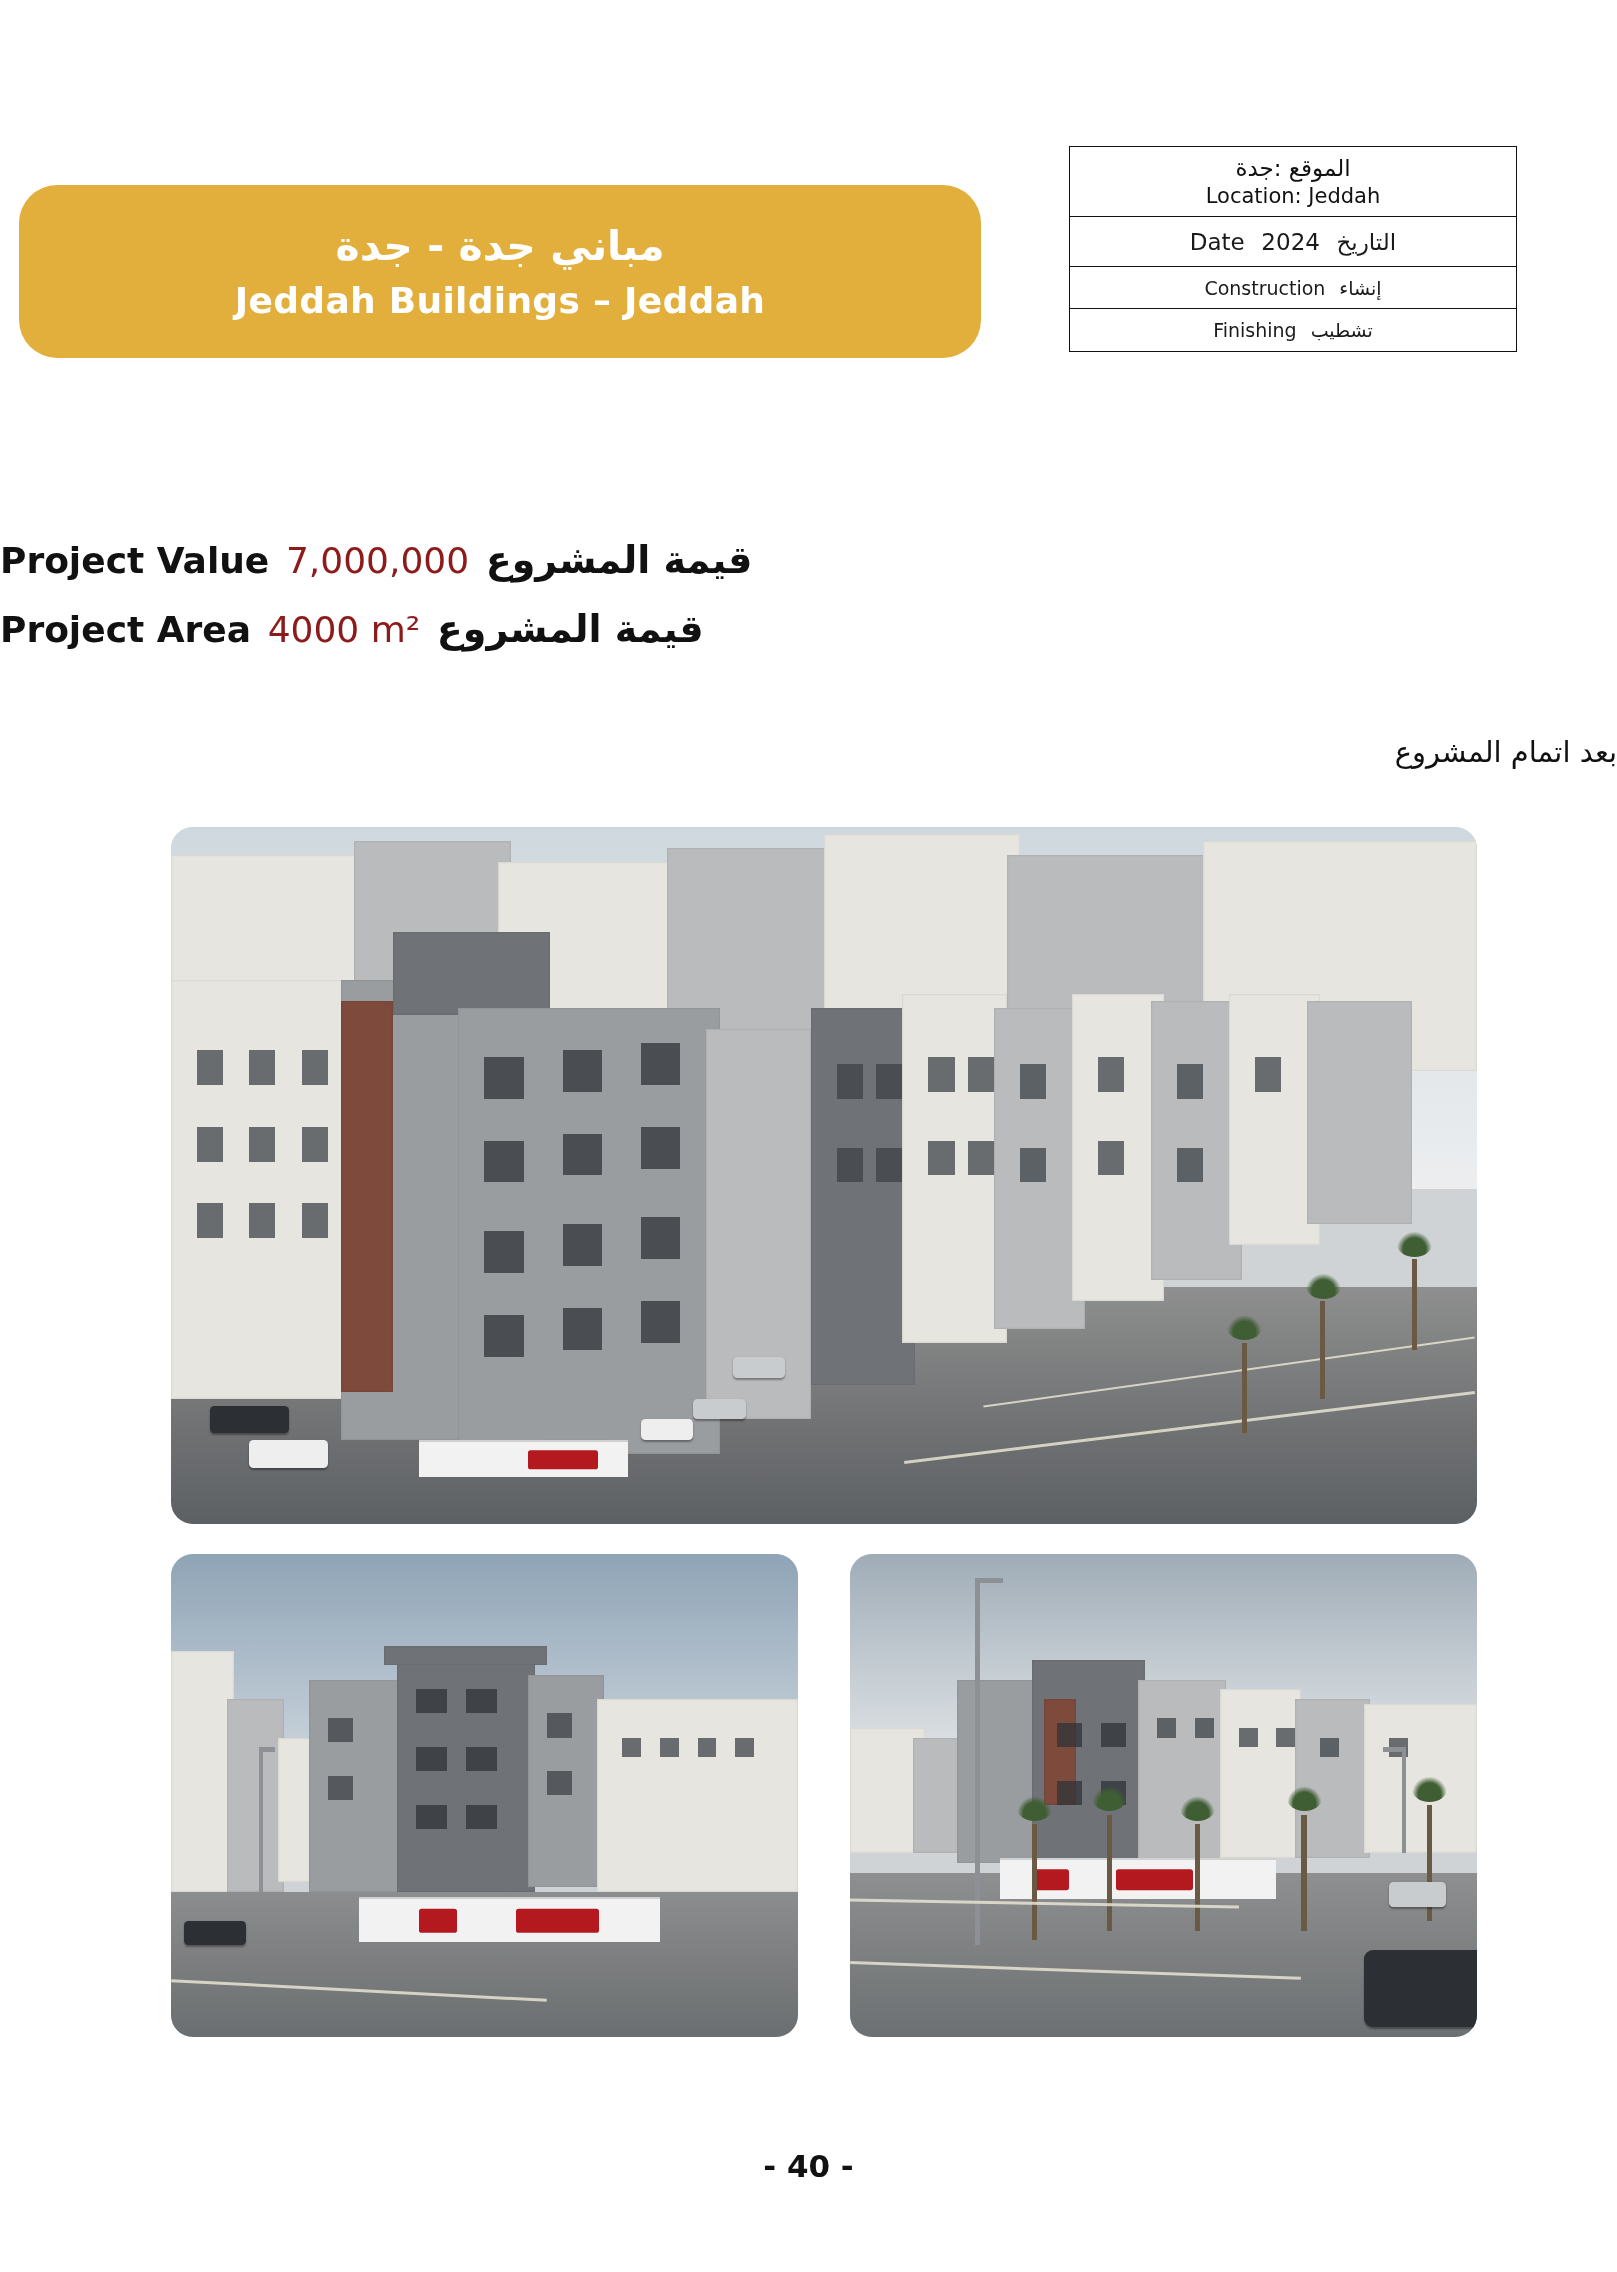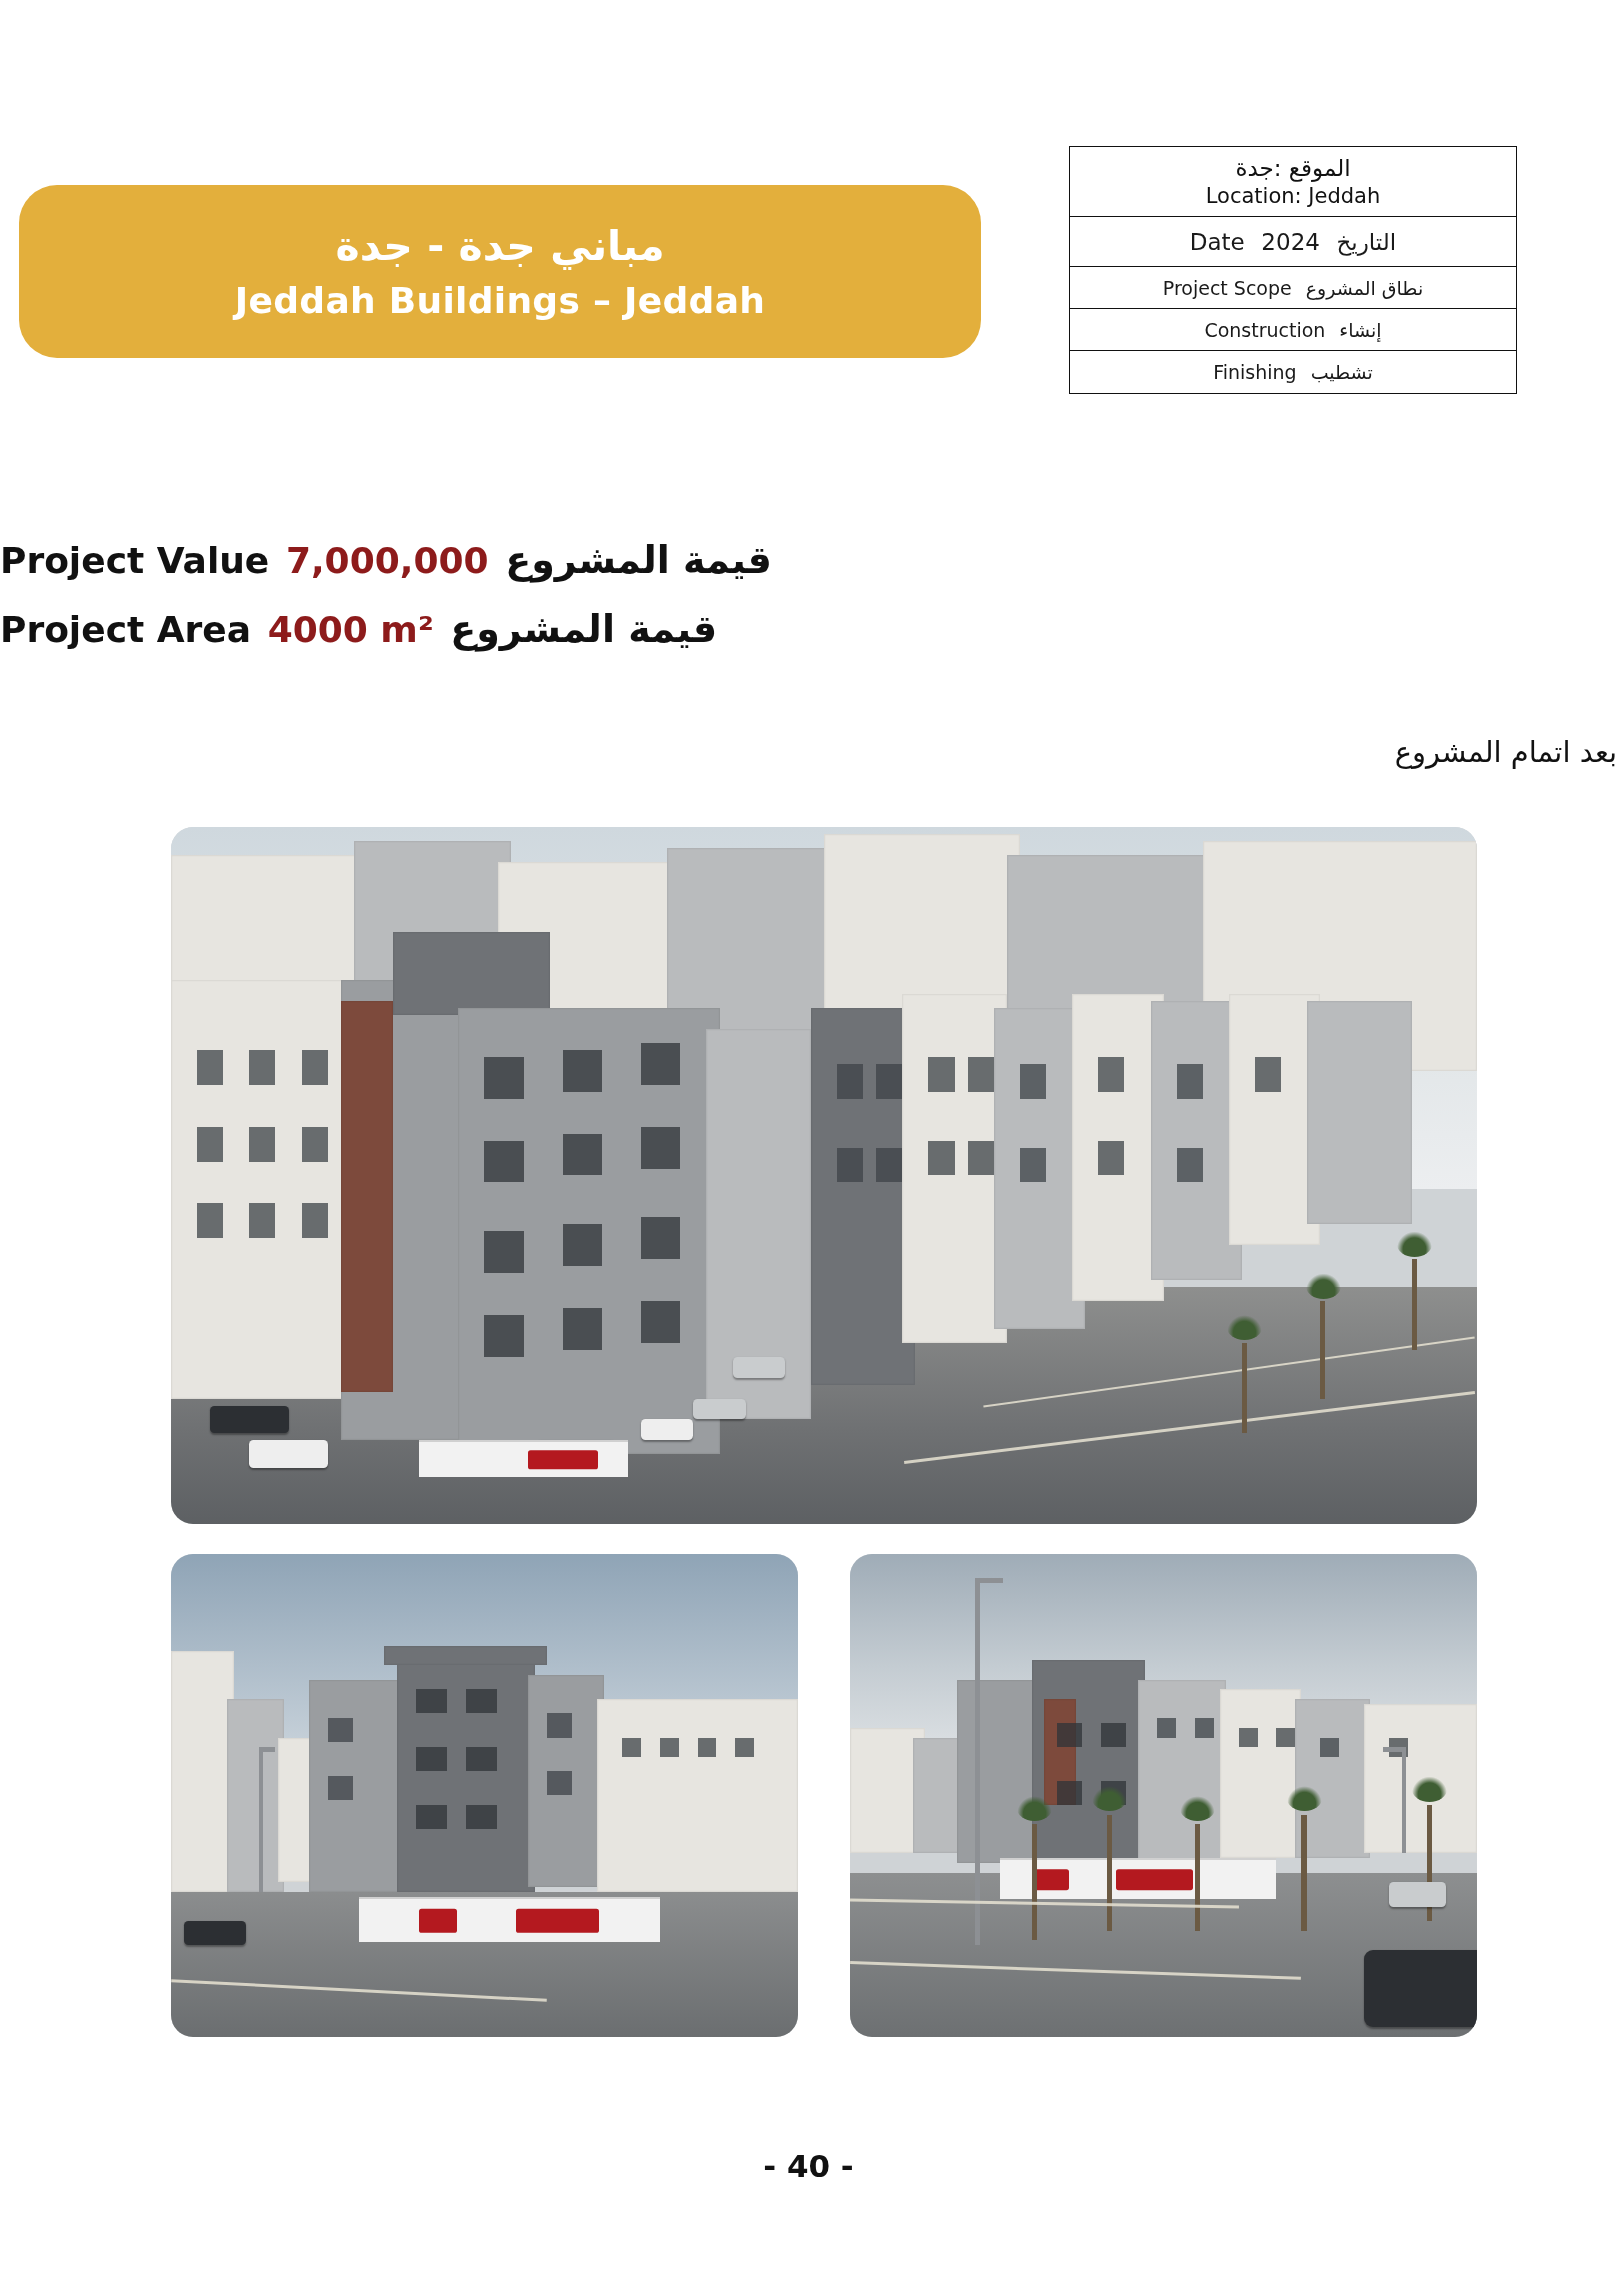--- a/index.html
+++ b/index.html
@@ -119,21 +119,21 @@
     line-height: 1.25;
   }
   .v-en {
     font-size: 36px;
     font-weight: 700;
     color: #111111;
     white-space: nowrap;
   }
   .v-num {
     font-size: 36px;
-    font-weight: 700;
+    font-weight: 400;
     color: #8d1b1b;
     white-space: nowrap;
   }
   .v-ar {
     font-size: 38px;
     font-weight: 700;
     color: #111111;
     direction: rtl;
     white-space: nowrap;
   }
@@ -284,26 +284,20 @@
   </div>
 
   <div class="info-row date">
     <div class="date-line">
       <span>Date</span>
       <span>2024</span>
       <span class="ar-rtl">التاريخ</span>
     </div>
   </div>
 
-  <div class="info-row small">
-    <div class="scope-line">
-      <span>Project Scope</span>
-      <span class="ar-rtl">نطاق المشروع</span>
-    </div>
-  </div>
 
   <div class="info-row small">
     <div class="scope-line">
       <span>Construction</span>
       <span class="ar-rtl">إنشاء</span>
     </div>
   </div>
 
   <div class="info-row small">
     <div class="scope-line">

